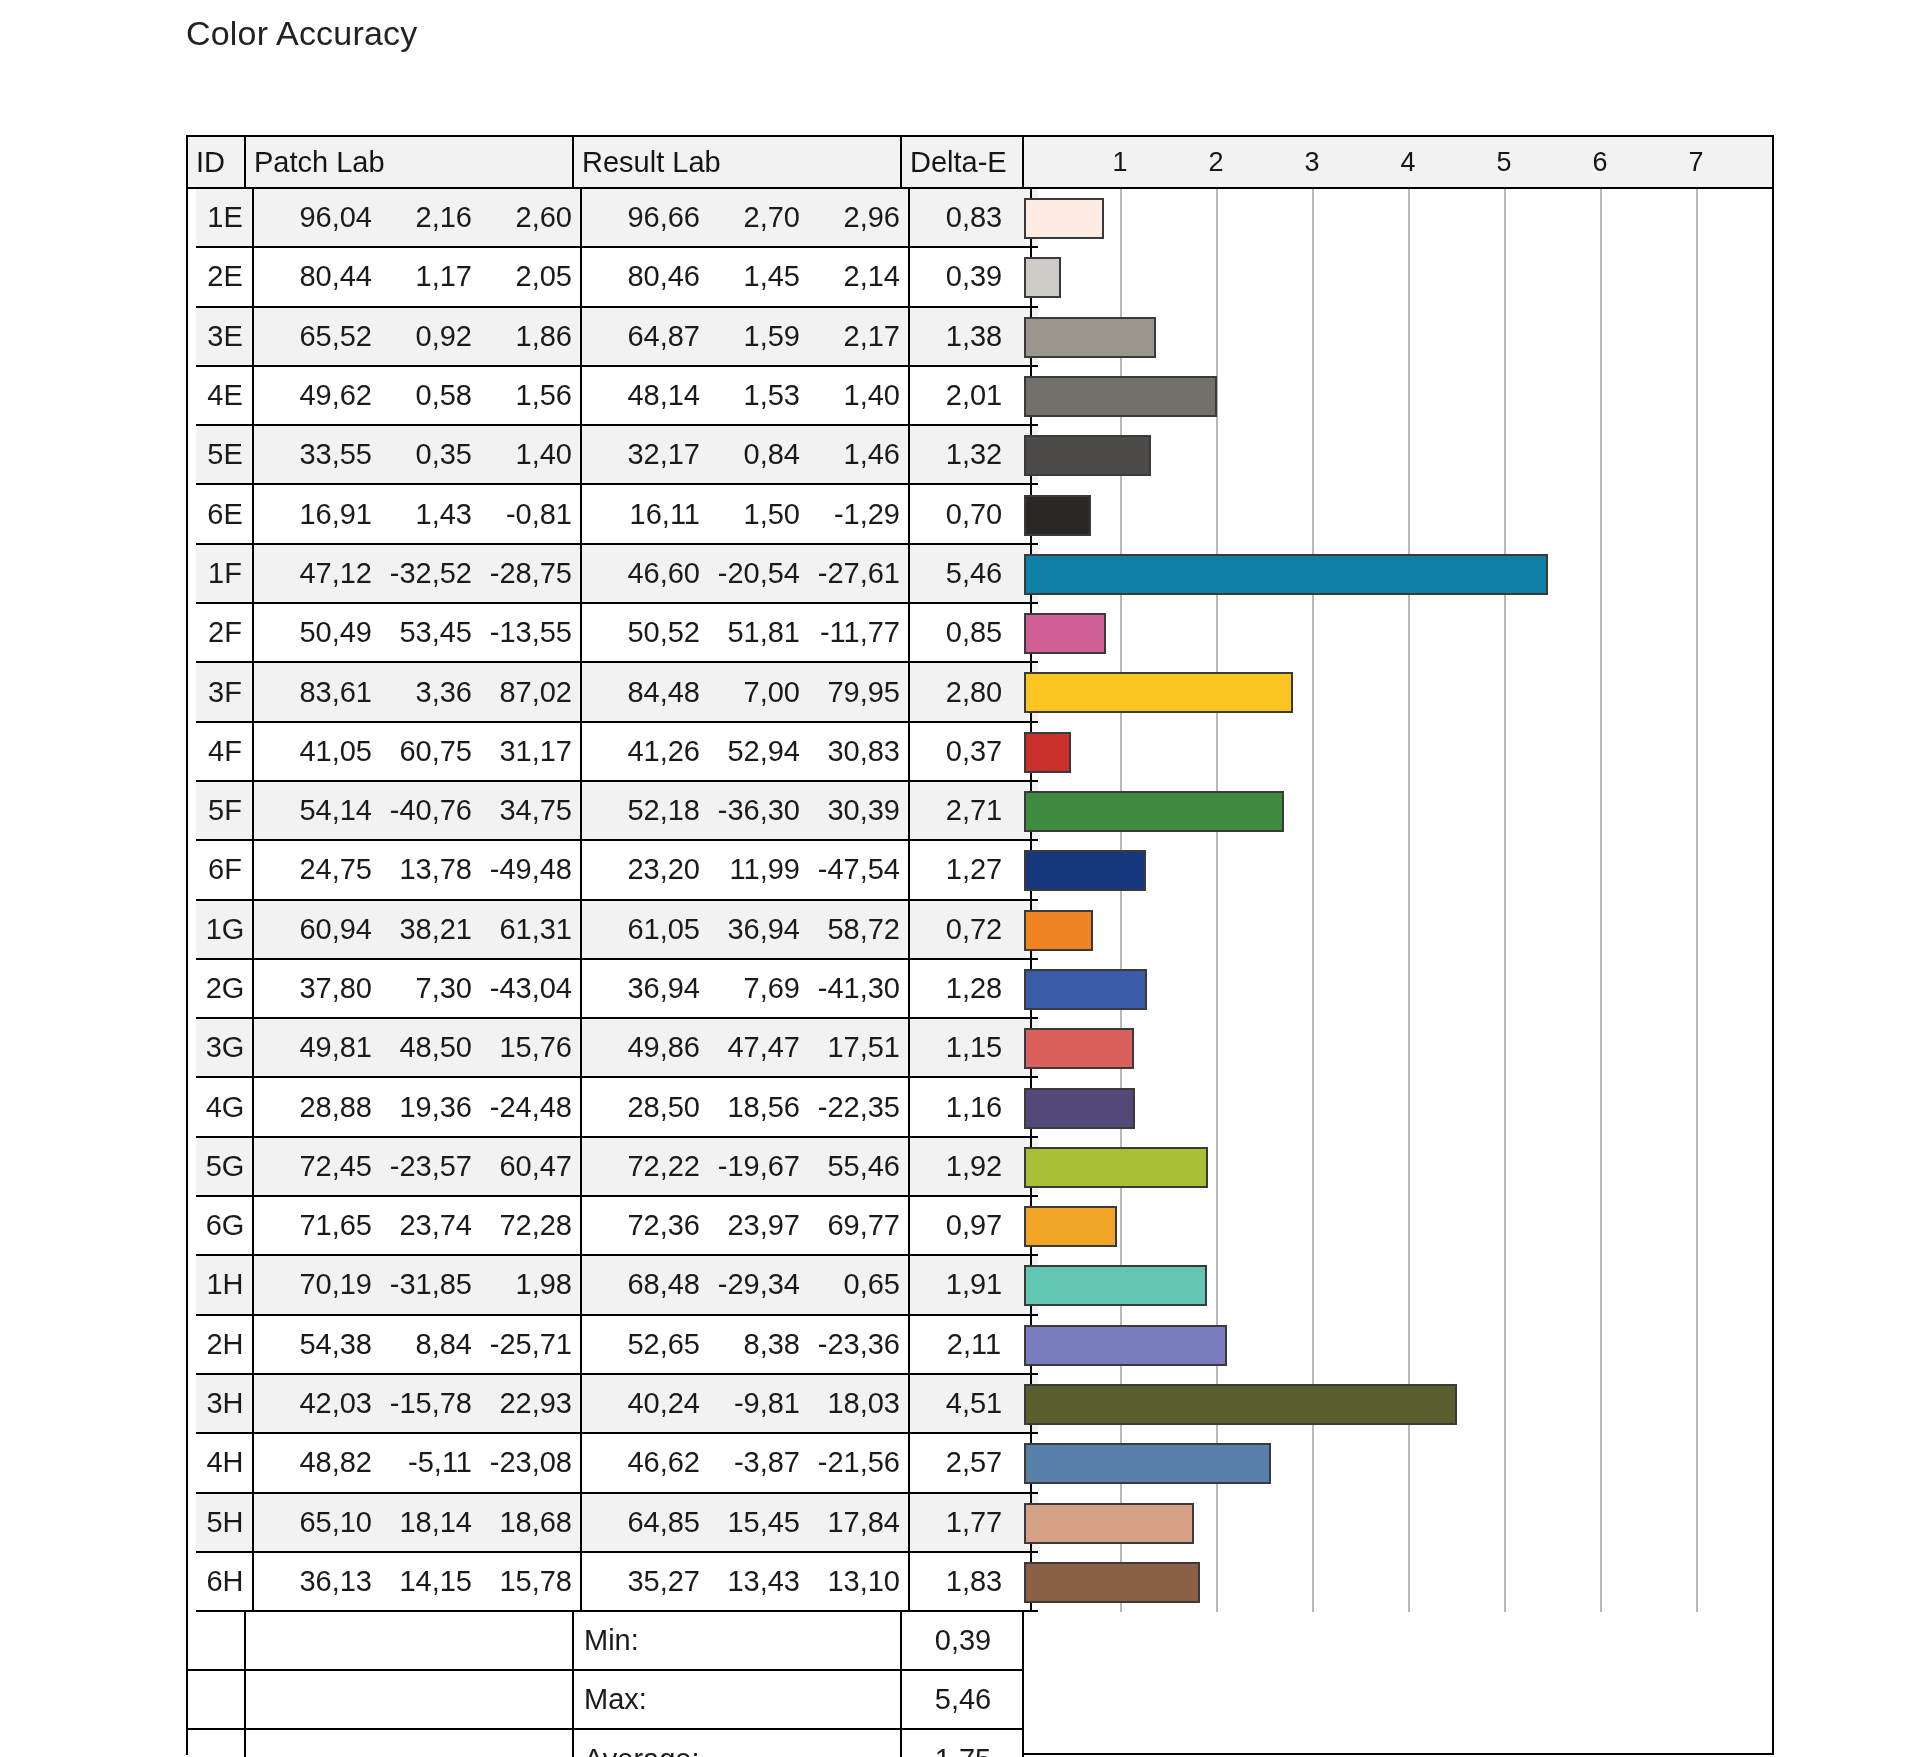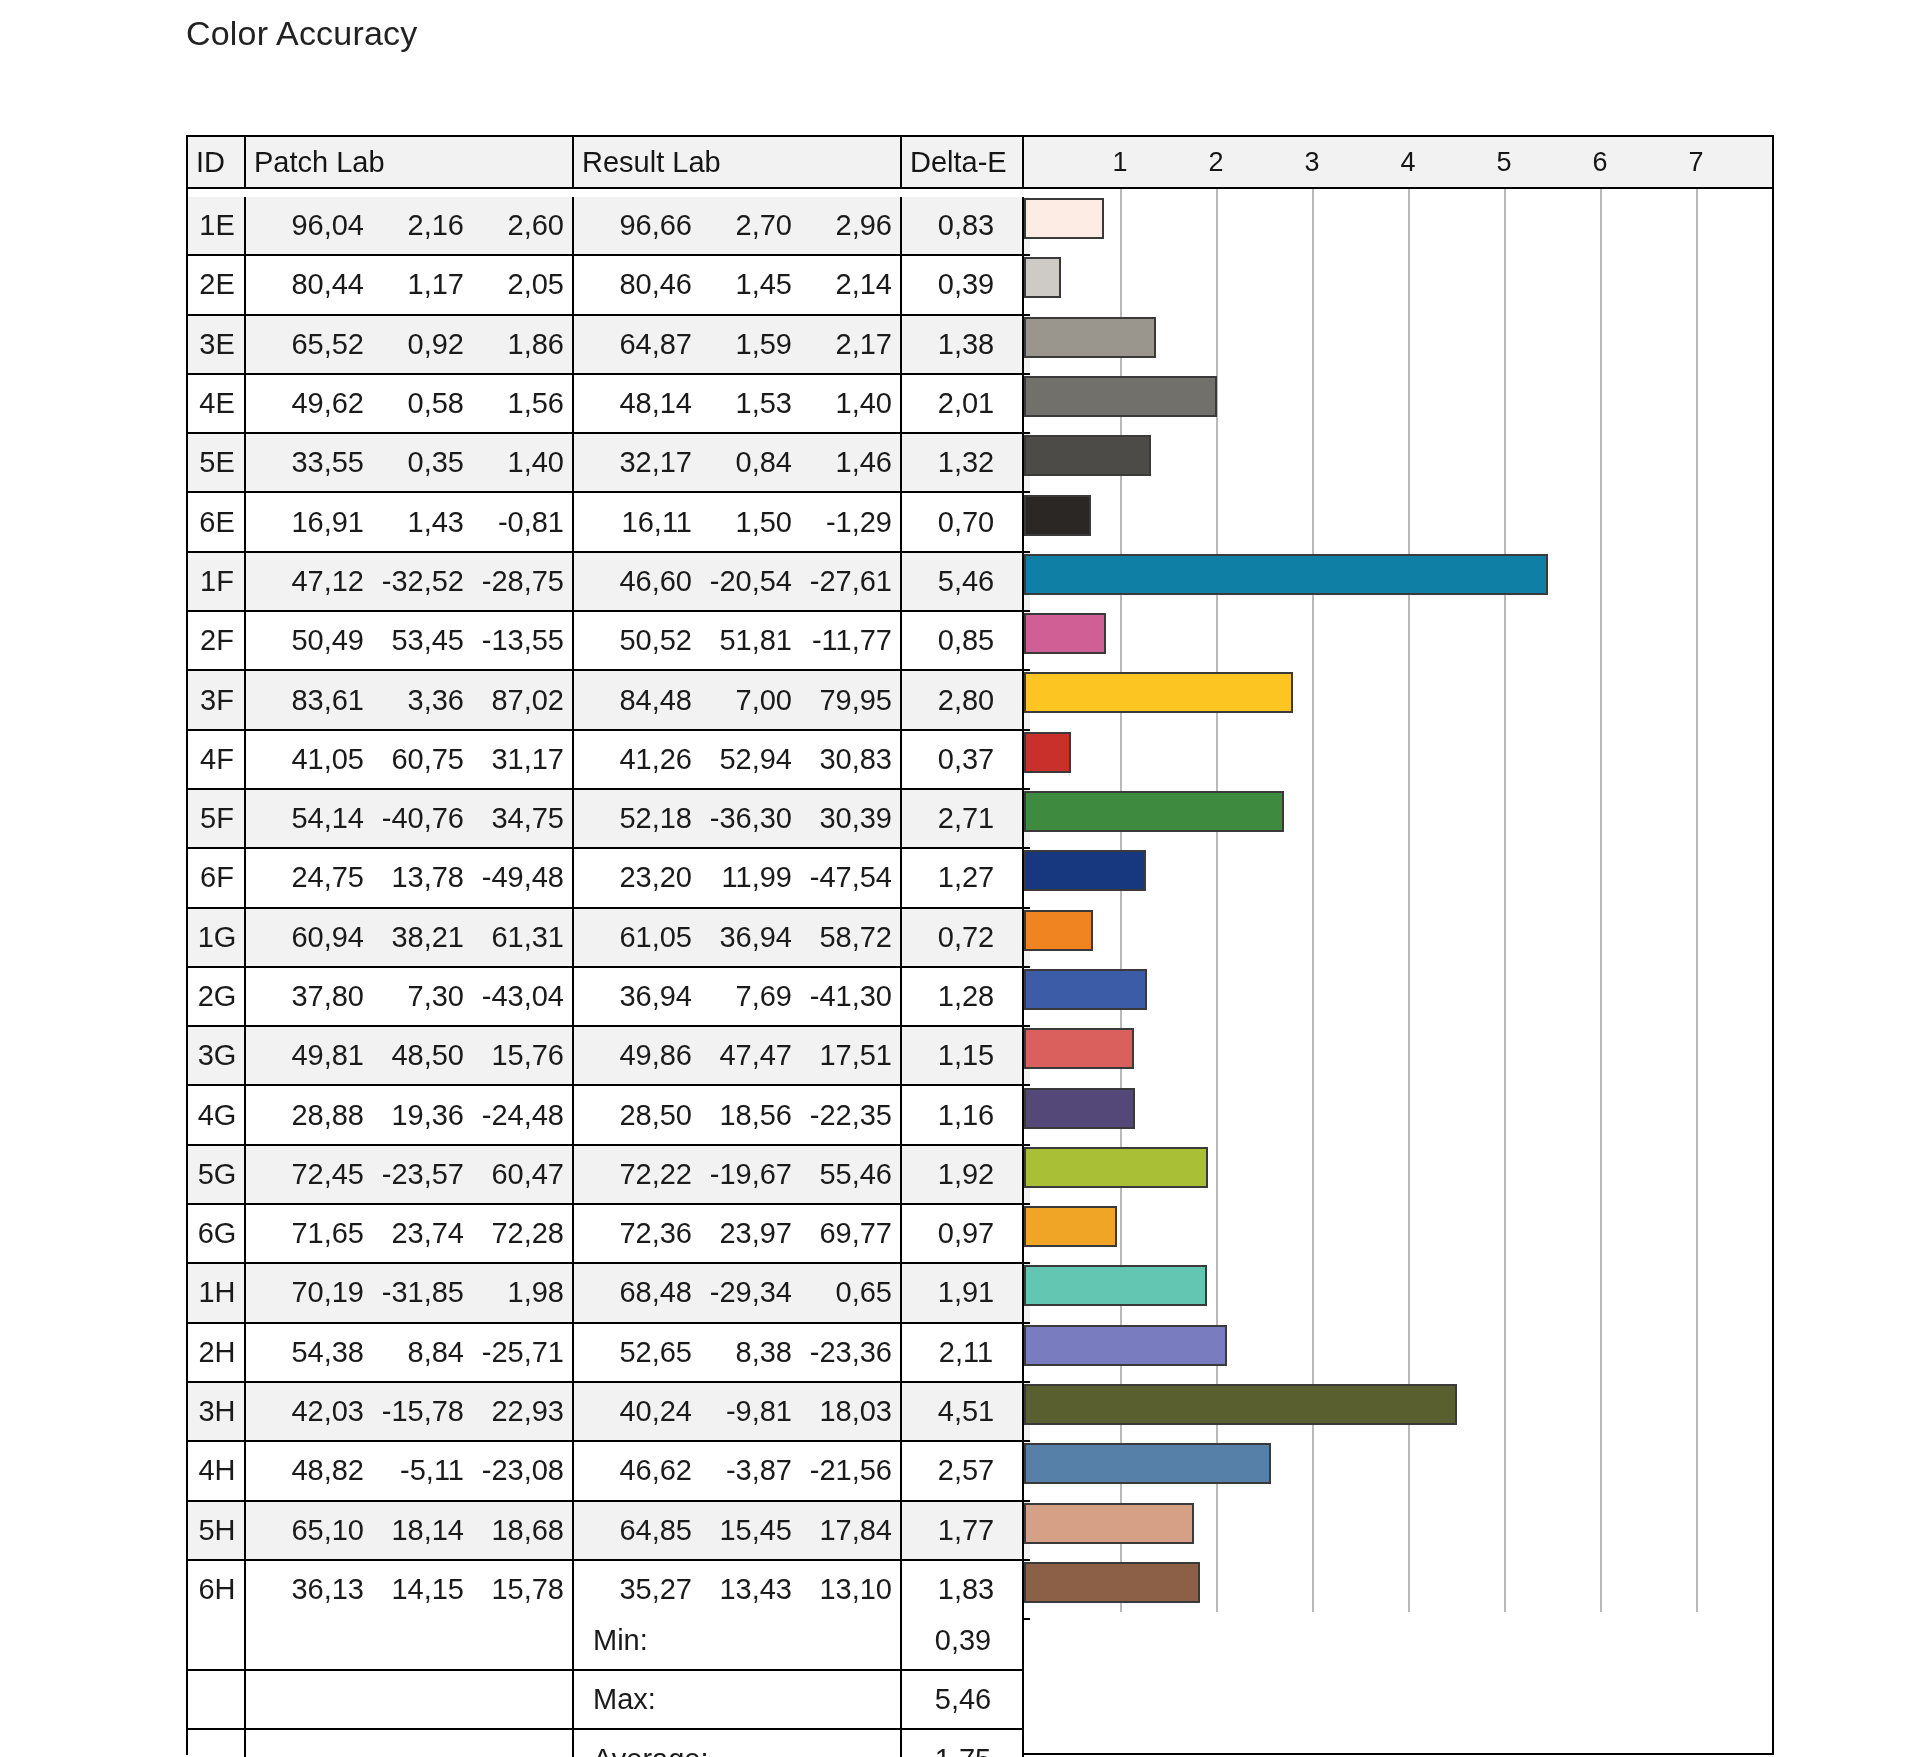--- a/index.html
+++ b/index.html
@@ -64,24 +64,23 @@
   }
   .vline {
     position: absolute;
     top: 0;
     width: 2px;
     background: #000000;
   }
   
   .rows {
     position: absolute;
-    left: 0;
+    left: 8px;
     top: 52px;
     width: 100%;
-    margin-top: 8px;
   }
   .row {
     position: relative;
     height: 59.3px;
     box-sizing: border-box;
   }
   .row .cell {
     position: absolute;
     top: 0;
     height: 100%;
@@ -173,21 +172,21 @@
     top: 0;
     height: 100%;
     box-sizing: border-box;
     font-size: 29px;
     display: flex;
     align-items: center;
     border-bottom: 2px solid #000000;
     background: #ffffff;
     white-space: nowrap;
   }
-  .sum-row .cell.lab  { left: 386px; width: 328px; padding-left: 19px; }
+  .sum-row .cell.lab  { left: 386px; width: 328px; padding-left: 10px; }
   .sum-row .cell.val  { left: 714px; width: 122px; justify-content: center; }
   .sum-row .cell.blank1 { left: 0px;  width: 58px; }
   .sum-row .cell.blank2 { left: 58px; width: 328px; }
   .sum-row:last-child .cell { border-bottom: none; }
 </style>
 </head>
 <body>
 
 <div id="root">
 

